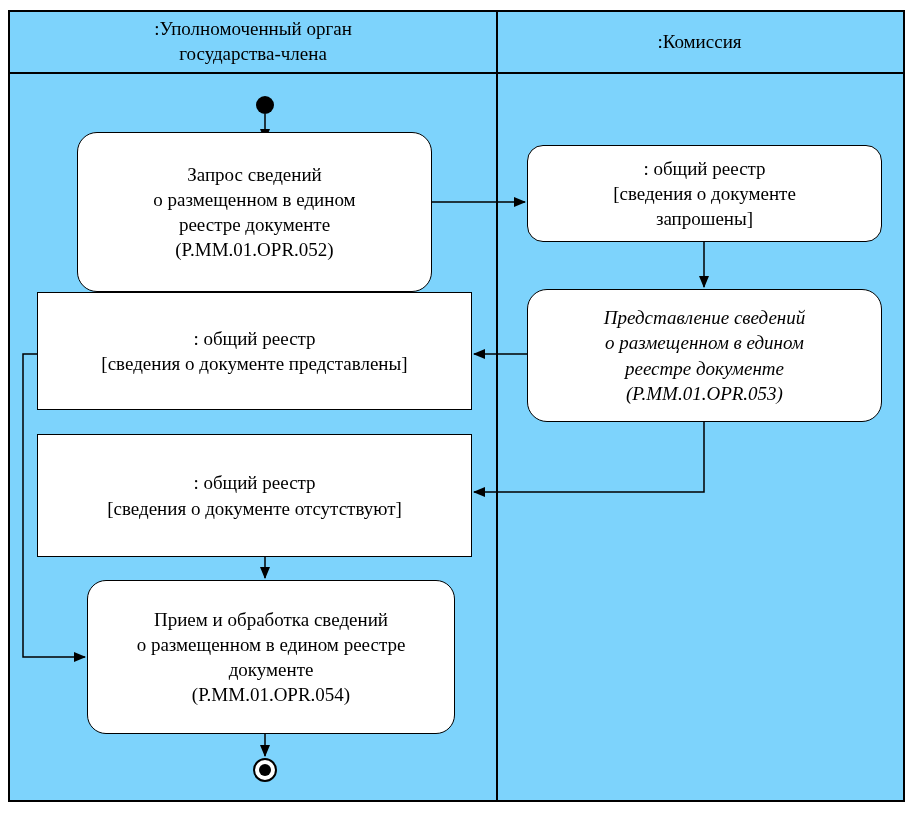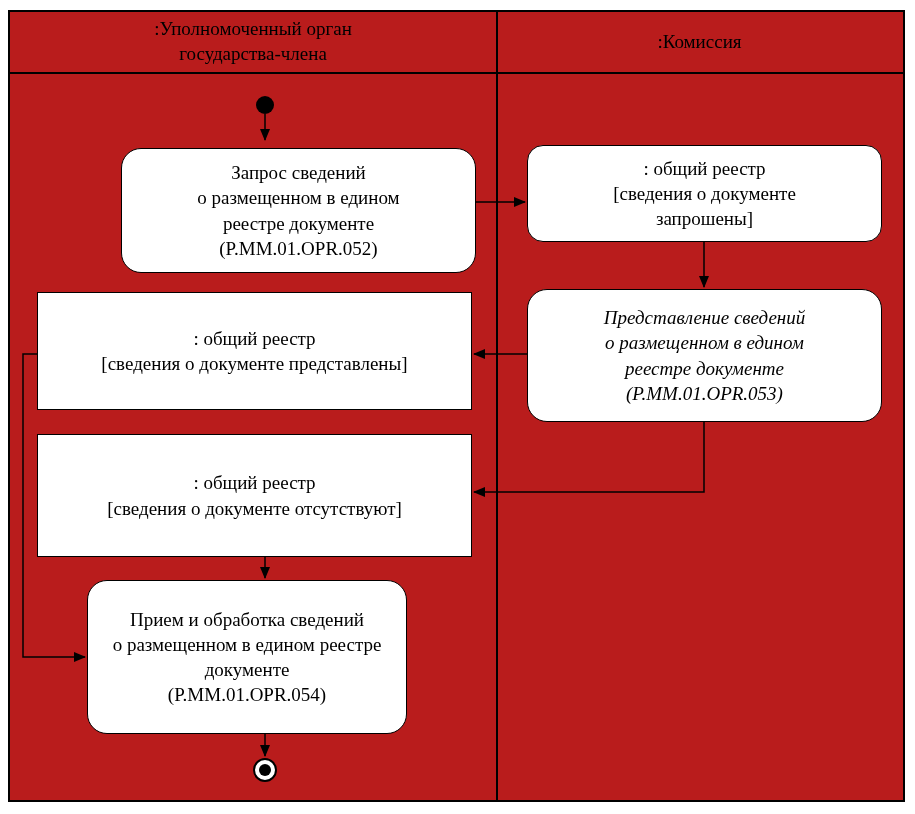--- a/index.html
+++ b/index.html
@@ -15,21 +15,21 @@
     background: #ffffff;
     overflow: hidden;
   }
   .frame {
     position: absolute;
     left: 8px;
     top: 10px;
     width: 893px;
     height: 788px;
     border: 2px solid #000;
-    background: #b91c1c;
+    background: #7dd3fc;
   }
   .lane-header {
     position: absolute;
     left: 0;
     top: 0;
     width: 100%;
     height: 60px;
     border-bottom: 2px solid #000;
     display: flex;
   }
@@ -64,26 +64,26 @@
     white-space: pre-line;
     font-size: 19px;
     line-height: 1.32;
     color: #000;
     box-sizing: border-box;
     z-index: 2;
   }
   .node.rounded { border-radius: 20px; }
   .node.rounded-sm { border-radius: 16px; }
 
-  #n-request  { left: 67px;  top: 136px; width: 355px; height: 125px; margin-left: 44px; }
+  #n-request  { left: 67px;  top: 120px; width: 355px; height: 160px; }
   #n-reg-req  { left: 517px; top: 133px; width: 355px; height: 97px;  }
   #n-provide  { left: 517px; top: 277px; width: 355px; height: 133px; font-style: italic; }
   #n-reg-prov { left: 27px;  top: 280px; width: 435px; height: 118px; }
   #n-reg-abs  { left: 27px;  top: 422px; width: 435px; height: 123px; }
-  #n-receive  { left: 77px;  top: 568px; width: 320px; height: 154px; }
+  #n-receive  { left: 77px;  top: 568px; width: 368px; height: 154px; border-radius: 19px; }
 
   .initial-node {
     position: absolute;
     left: 246px;
     top: 84px;
     width: 18px;
     height: 18px;
     border-radius: 50%;
     background: #000;
     z-index: 2;

